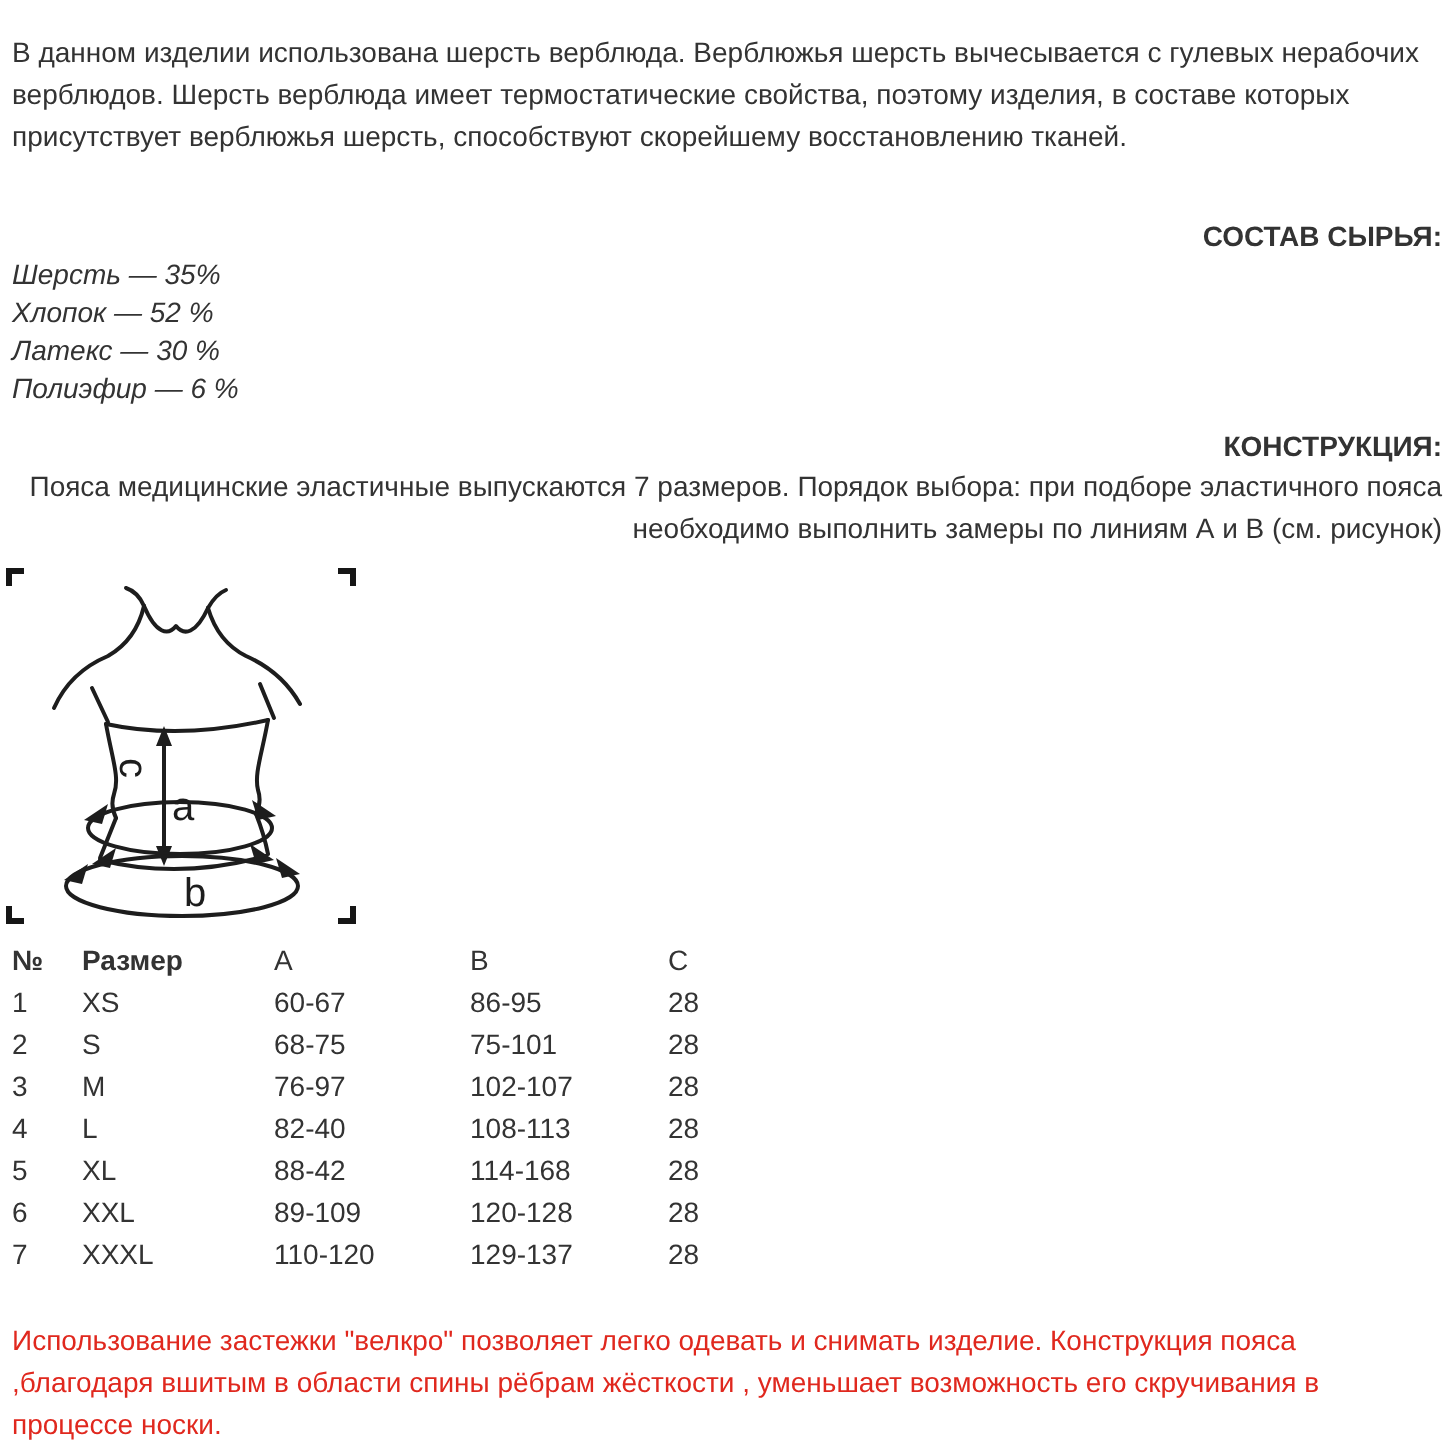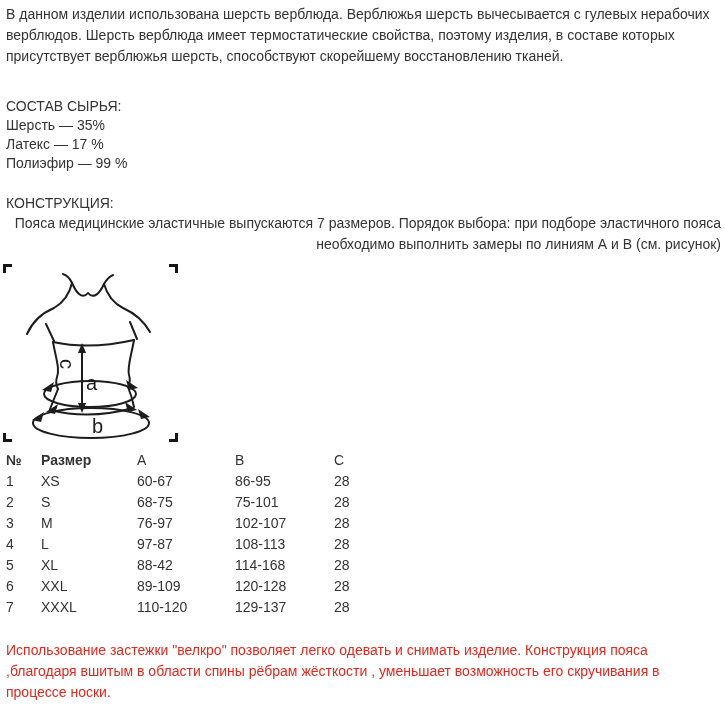--- a/index.html
+++ b/index.html
@@ -11,30 +11,31 @@
     width: 725px;
     height: 728px;
     overflow: hidden;
     box-sizing: border-box;
     padding: 4px 4px 0 6px;
     font-family: "Liberation Sans", "DejaVu Sans", sans-serif;
     font-size: 14px;
     color: var(--text, #333333);
   }
   .para { line-height: 21px; margin: 0; }
-  .intro { margin-top: 0; }
+  .intro { margin-top: 12px; }
   .section-heading {
-    font-weight: normal;
+    font-weight: bold;
     line-height: 20px;
     margin: 0;
+    text-align: right;
   }
   .comp-heading { margin-top: 29px; }
   .comp-list { line-height: 19px; }
-  .comp-item { line-height: 19px; }
-  .constr-heading { margin-top: 20px; }
+  .comp-item { line-height: 19px; font-style: italic; }
+  .constr-heading { margin-top: 9px; }
   .constr-text { line-height: 21px; text-align: right; }
 
   
   .figure-wrap {
     width: 178px;
     height: 182px;
     margin-top: 8px;
     margin-left: -4px;
     position: relative;
   }
@@ -86,22 +87,23 @@
   .footer-red { color: var(--red, #e0281e); }
 </style>
 </head>
 <body style="--text: #333333; --red: #e0281e; --stroke: #1d1d1d;">
 
 <p class="para intro">В данном изделии использована шерсть верблюда. Верблюжья шерсть вычесывается с гулевых нерабочих верблюдов. Шерсть верблюда имеет термостатические свойства, поэтому изделия, в составе которых присутствует верблюжья шерсть, способствуют скорейшему восстановлению тканей.</p>
 
 <p class="section-heading comp-heading">СОСТАВ СЫРЬЯ:</p>
 <div class="comp-list" id="comp-list">
     <div class="comp-item">Шерсть — 35%</div>
-    <div class="comp-item">Латекс — 17 %</div>
-    <div class="comp-item">Полиэфир — 99 %</div>
+    <div class="comp-item">Хлопок — 52 %</div>
+    <div class="comp-item">Латекс — 30 %</div>
+    <div class="comp-item">Полиэфир — 6 %</div>
   </div>
 
 <p class="section-heading constr-heading">КОНСТРУКЦИЯ:</p>
 <p class="para constr-text">Пояса медицинские эластичные выпускаются 7 размеров. Порядок выбора: при подборе эластичного пояса необходимо выполнить замеры по линиям А и В (см. рисунок)</p>
 
 <div class="figure-wrap">
   <svg width="178" height="182" viewBox="0 0 178 182">
 
     <path class="fig-corner" d="M2.5,10 V2.5 H10"></path>
     <path class="fig-corner" d="M167,2.5 H174.5 V10"></path>
@@ -179,21 +181,21 @@
       <tr>
         <td>3</td>
         <td>M</td>
         <td>76-97</td>
         <td>102-107</td>
         <td>28</td>
       </tr>
       <tr>
         <td>4</td>
         <td>L</td>
-        <td>97-87</td>
+        <td>82-40</td>
         <td>108-113</td>
         <td>28</td>
       </tr>
       <tr>
         <td>5</td>
         <td>XL</td>
         <td>88-42</td>
         <td>114-168</td>
         <td>28</td>
       </tr>

